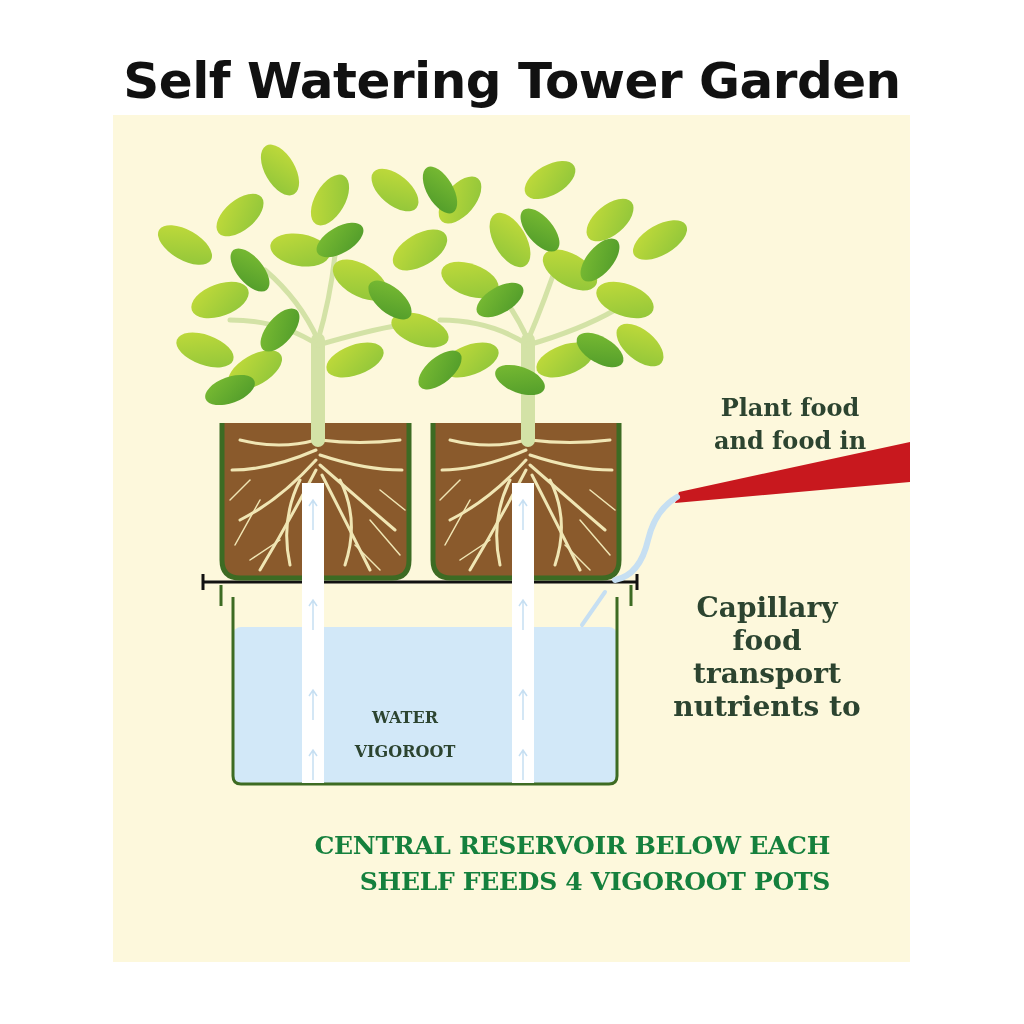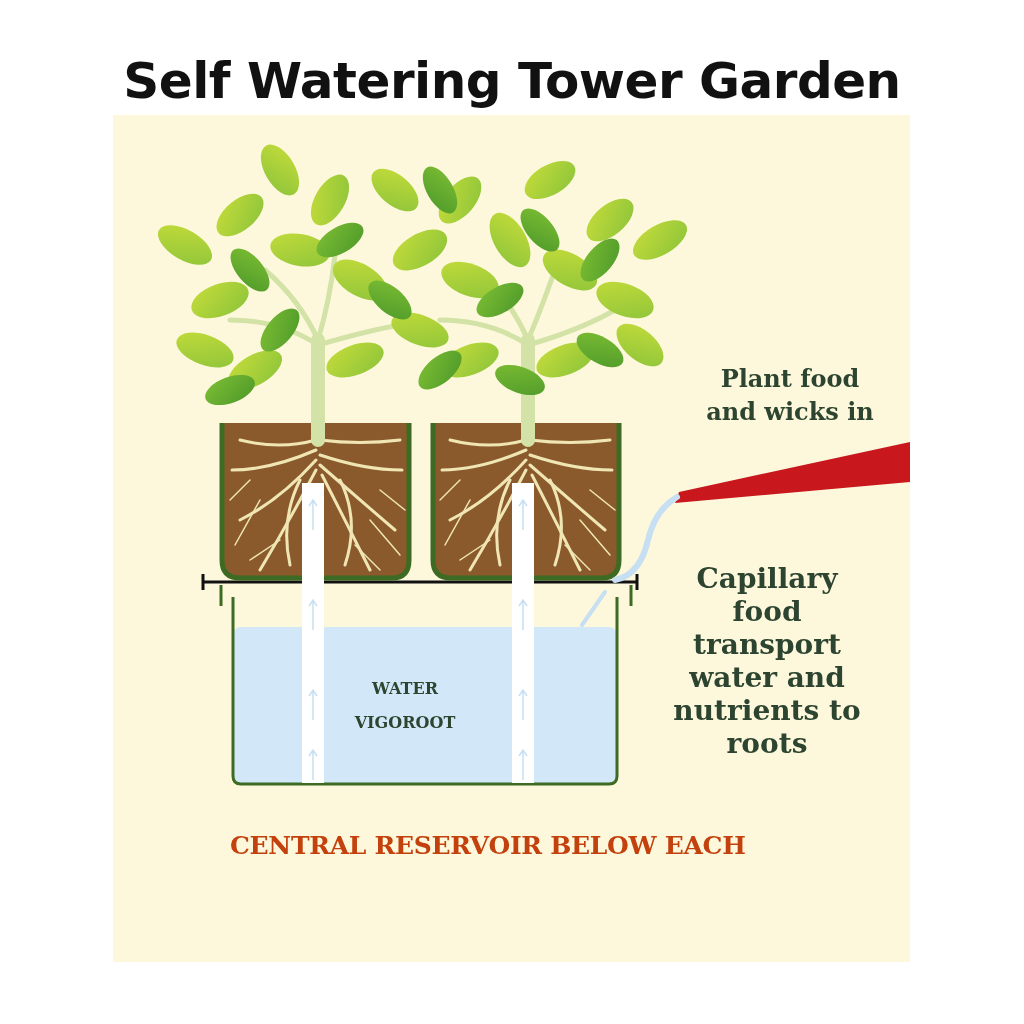--- a/index.html
+++ b/index.html
@@ -4,28 +4,28 @@
 <style>
   html, body { margin:0; padding:0; }
   body { width:1024px; height:1024px; background:#ffffff; position:relative; overflow:hidden; }
   .title {
     position:absolute; left:0; top:52px; width:1024px; text-align:center;
     font-family:"DejaVu Sans", sans-serif; font-weight:bold; font-size:50px;
     color:#111; letter-spacing:-0.5px;
   }
   .panel { position:absolute; left:113px; top:115px; width:797px; height:847px; background:#fdf8dc; }
   svg.art { position:absolute; left:0; top:0; }
-  .label-serif { position:absolute; font-family:"DejaVu Serif", serif; font-weight:bold; color:#2c4430; text-align:center; }
+  .label-serif { position:absolute; font-family:"DejaVu Serif", serif; font-weight:bold; color:#2c4430; text-align:center;margin-top:29px; }
   .plant-food { left:680px; top:362px; width:220px; font-size:24px; line-height:33px; }
   .capillary { left:672px; top:562px; width:190px; font-size:28px; line-height:33px; }
   .reservoir-label { left:320px; top:672px; width:170px; font-size:16px; line-height:34px; }
   .caption {
     position:absolute; left:230px; top:828px; width:600px;
     font-family:"DejaVu Serif", serif; font-weight:bold; font-size:25px; line-height:36px;
-    color:#c2410c; letter-spacing:-0.3px;
+    color:#15803d; letter-spacing:-0.3px;text-align:right;
   }
   .caption span { display:block; }
 </style>
 </head>
 <body>
 
 <div class="title">Self Watering Tower Garden</div>
 
 <div class="panel"></div>
 
@@ -179,32 +179,31 @@
 
   <g>
     <polygon points="679,492 910,442 910,482 675,503" fill="#c8181e"></polygon>
     <path d="M677 497 Q655 510 648 540 Q640 575 615 580" fill="none" stroke="#c6dff2" stroke-width="6" stroke-linecap="round"></path>
     <path d="M605 592 L582 625" fill="none" stroke="#c6dff2" stroke-width="4" stroke-linecap="round"></path>
   </g>
 </svg>
 
 <div class="label-serif plant-food">
   <div>Plant food</div>
-  <div>and wicks in</div>
+  <div>and food in</div>
 </div>
 
 <div class="label-serif capillary">
   <div>Capillary</div>
   <div>food</div>
   <div>transport</div>
-  <div>water and</div>
   <div>nutrients to</div>
-  <div>roots</div>
 </div>
 
 <div class="label-serif reservoir-label">
   <div>WATER</div>
   <div>VIGOROOT</div>
 </div>
 
 <div class="caption">
   <span>CENTRAL RESERVOIR BELOW EACH</span>
+  <span>SHELF FEEDS 4 VIGOROOT POTS</span>
 </div>
 
 </body></html>

